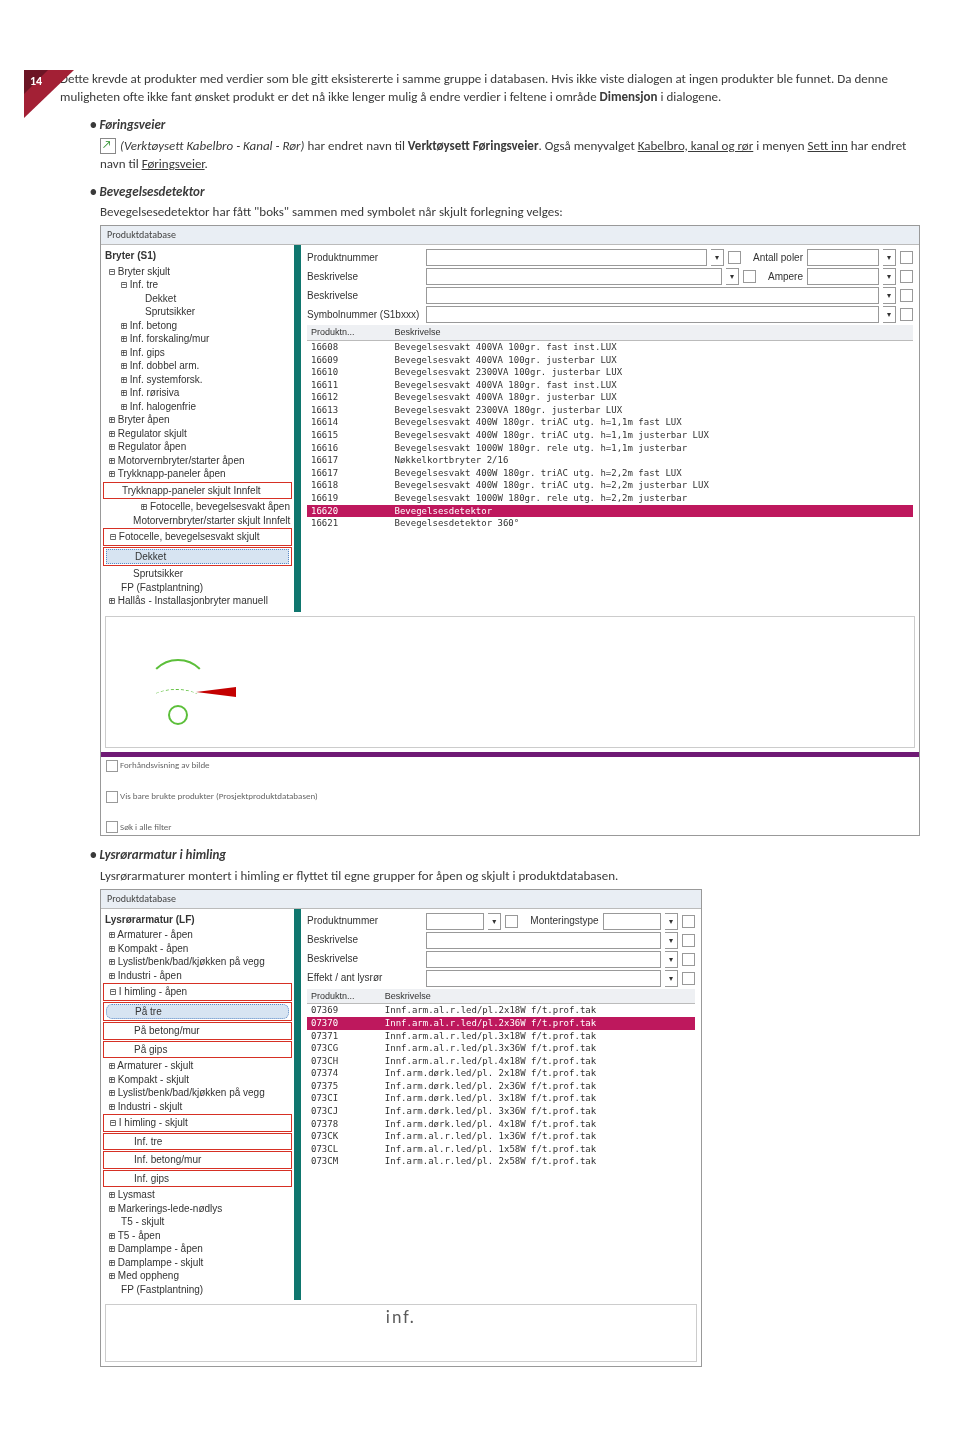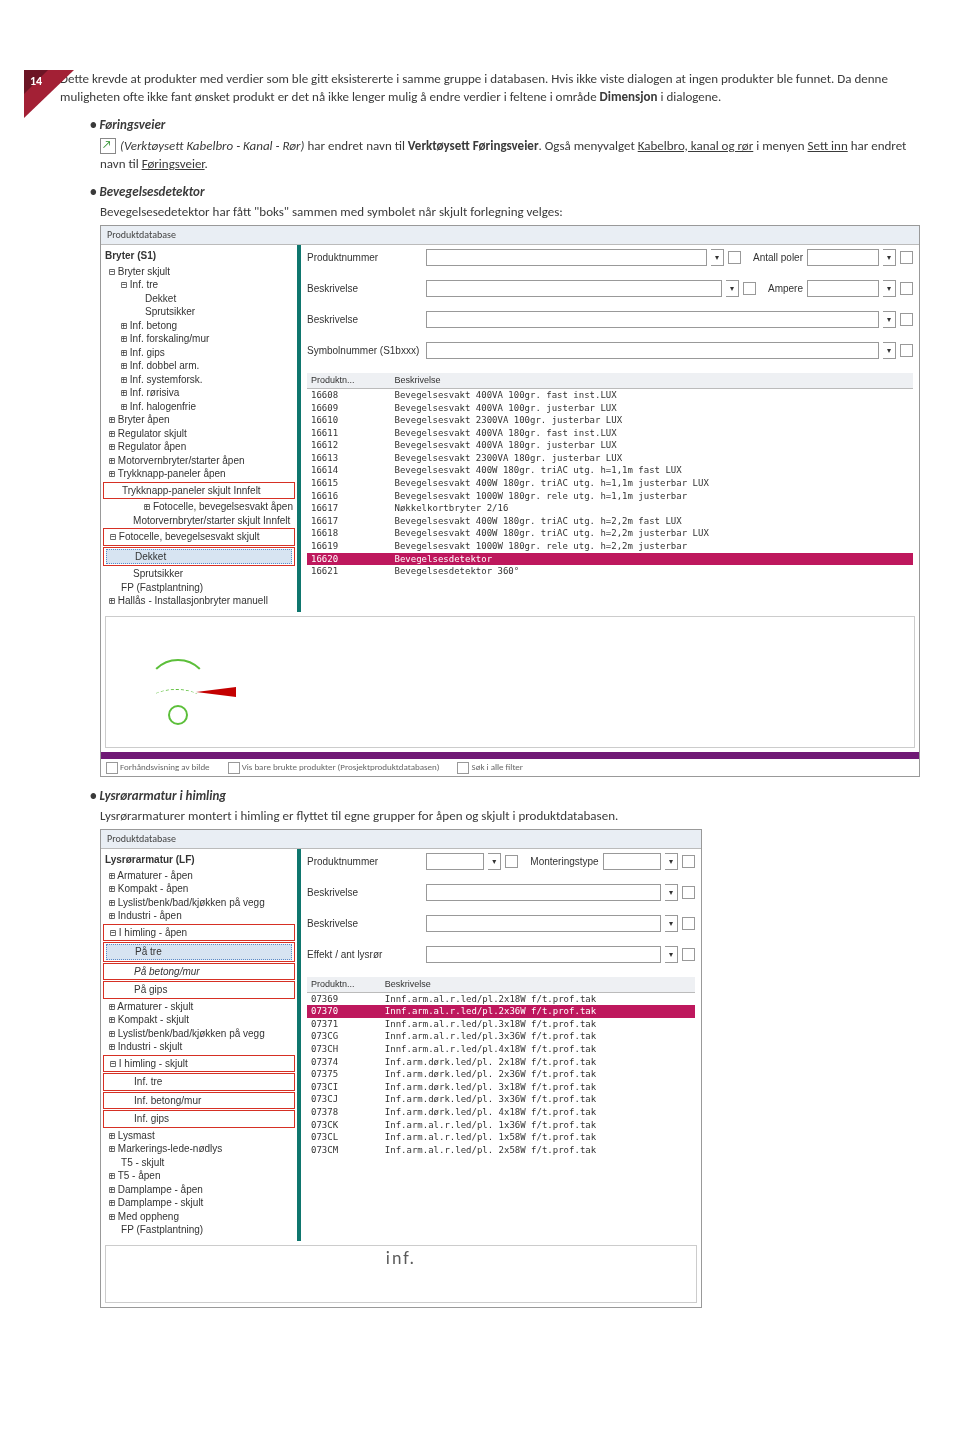--- a/index.html
+++ b/index.html
@@ -13,42 +13,42 @@
 .bold{font-weight:bold;}
 .bullet{margin:10px 0 2px 30px;font-style:italic;font-weight:bold;}
 .bullet::before{content:"• ";}
 .sub{margin:2px 0 8px 40px;}
 .iconbox{display:inline-block;width:14px;height:14px;border:1px solid #888;vertical-align:middle;margin-right:4px;position:relative;}
 .iconbox::after{content:"↗";position:absolute;left:1px;top:-2px;font-size:11px;color:#2a8f2a;}
 .h2{color:#1f6fa8;font-size:20px;font-weight:normal;margin:24px 0 12px 12px;}
 .shot{border:1px solid #999;margin:4px 0 6px 40px;background:#fff;}
 .shot .titlebar{background:#e9eef4;border-bottom:1px solid #bbb;padding:2px 6px;font-size:10px;color:#444;}
 .shot .inner{display:flex;font-size:10px;color:#333;font-family:Tahoma,Arial,sans-serif;}
-.tree{width:200px;border-right:4px solid #0f766e;padding:4px;line-height:1.35;box-sizing:border-box;}
+.tree{width:200px;border-right:7px solid #0f766e;padding:4px;line-height:1.35;box-sizing:border-box;}
 .tree .hdr{font-weight:bold;margin-bottom:2px;}
 .tree .n{white-space:nowrap;}
 .tree .n.sel{background:#d7e4f2;border:1px dotted #5b8ac7;padding:0 1px;}
 .tree .boxed{border:1px solid #d63024;padding:1px 2px;margin:1px -2px;}
 .right{flex:1;padding:4px 6px;min-width:0;}
-.filterrow{display:flex;align-items:center;gap:4px;margin-bottom:14px;}
+.filterrow{display:flex;align-items:center;gap:4px;margin-bottom:2px;}
 .filterrow .lbl{width:115px;}
 .filterrow .inp{border:1px solid #999;height:15px;flex:1;}
 .filterrow .dd{width:12px;height:15px;border:1px solid #999;border-left:none;text-align:center;font-size:8px;line-height:15px;}
 .filterrow .ck{width:11px;height:11px;border:1px solid #999;}
 .tbl{width:100%;border-collapse:collapse;font-family:Consolas,monospace;font-size:9px;margin-top:2px;}
 .tbl th{background:#eef0f3;border-bottom:1px solid #bbb;text-align:left;padding:1px 4px;font-weight:normal;font-family:Tahoma,Arial,sans-serif;}
 .tbl td{padding:0 4px;white-space:nowrap;}
 .tbl tr.hl td{background:#be185d;color:#fff;}
 .preview{height:130px;border:1px solid #ccc;margin:4px;position:relative;}
 .preview .sens{position:absolute;left:40px;top:42px;}
 .preview .arc{width:60px;height:60px;border:2px solid #5cbf3a;border-radius:50%;clip-path:polygon(50% 50%,0 0,100% 0);}
 .preview .dash{position:absolute;left:0;top:30px;width:60px;border-top:1px dashed #5cbf3a;border-radius:50%;height:30px;clip-path:polygon(50% 50%,0 0,100% 0);}
 .preview .circ{position:absolute;left:22px;top:46px;width:16px;height:16px;border:2px solid #5cbf3a;border-radius:50%;}
 .preview .arrow{position:absolute;left:90px;top:70px;width:0;height:0;border-top:5px solid transparent;border-bottom:5px solid transparent;border-right:40px solid #c40000;}
-.statusbar{border-top:7px solid #701a75;padding:2px 5px;font-size:9px;color:#666;display:flex;gap:18px;}
+.statusbar{border-top:5px solid #701a75;padding:2px 5px;font-size:9px;color:#666;display:flex;gap:18px;flex-direction:column;}
 .statusbar .ck{width:10px;height:10px;border:1px solid #999;display:inline-block;vertical-align:middle;}
 .preview2{height:56px;border:1px solid #ccc;margin:4px;position:relative;display:flex;align-items:flex-start;justify-content:center;}
 .preview2 .t{font-size:18px;color:#5b5b5b;letter-spacing:2px;}
 .ind{font-family:Consolas,monospace;}
 a.u{text-decoration:underline;color:inherit;}
 </style>
 </head>
 <body>
 
 <div class="page">
@@ -243,24 +243,24 @@
           <div class="hdr">Lysrørarmatur (LF)</div>
           <div id="tree2">
               <div class="n" style="padding-left: 4px;"><span class="ind">⊞</span> <span>Armaturer - åpen</span></div>
               <div class="n" style="padding-left: 4px;"><span class="ind">⊞</span> <span>Kompakt - åpen</span></div>
               <div class="n" style="padding-left: 4px;"><span class="ind">⊞</span> <span>Lyslist/benk/bad/kjøkken på vegg</span></div>
               <div class="n" style="padding-left: 4px;"><span class="ind">⊞</span> <span>Industri - åpen</span></div>
               <div class="boxed">
                 <div class="n" style="padding-left: 4px;"><span class="ind">⊟</span> <span>I himling - åpen</span></div>
               </div>
               <div class="boxed">
-                <div class="n sel" style="padding-left: 16px;"><span class="ind">&nbsp;&nbsp;</span><span>På tre</span></div>
-              </div>
-              <div class="boxed">
-                <div class="n" style="padding-left: 16px; font-style: italic;"><span class="ind">&nbsp;&nbsp;</span><span>På betong/mur</span></div>
+                <div class="n sel" style="padding-left: 16px; border-radius: 6px;"><span class="ind">&nbsp;&nbsp;</span><span>På tre</span></div>
+              </div>
+              <div class="boxed">
+                <div class="n" style="padding-left: 16px;"><span class="ind">&nbsp;&nbsp;</span><span>På betong/mur</span></div>
               </div>
               <div class="boxed">
                 <div class="n" style="padding-left: 16px;"><span class="ind">&nbsp;&nbsp;</span><span>På gips</span></div>
               </div>
               <div class="n" style="padding-left: 4px;"><span class="ind">⊞</span> <span>Armaturer - skjult</span></div>
               <div class="n" style="padding-left: 4px;"><span class="ind">⊞</span> <span>Kompakt - skjult</span></div>
               <div class="n" style="padding-left: 4px;"><span class="ind">⊞</span> <span>Lyslist/benk/bad/kjøkken på vegg</span></div>
               <div class="n" style="padding-left: 4px;"><span class="ind">⊞</span> <span>Industri - skjult</span></div>
               <div class="boxed">
                 <div class="n" style="padding-left: 4px;"><span class="ind">⊟</span> <span>I himling - skjult</span></div>

